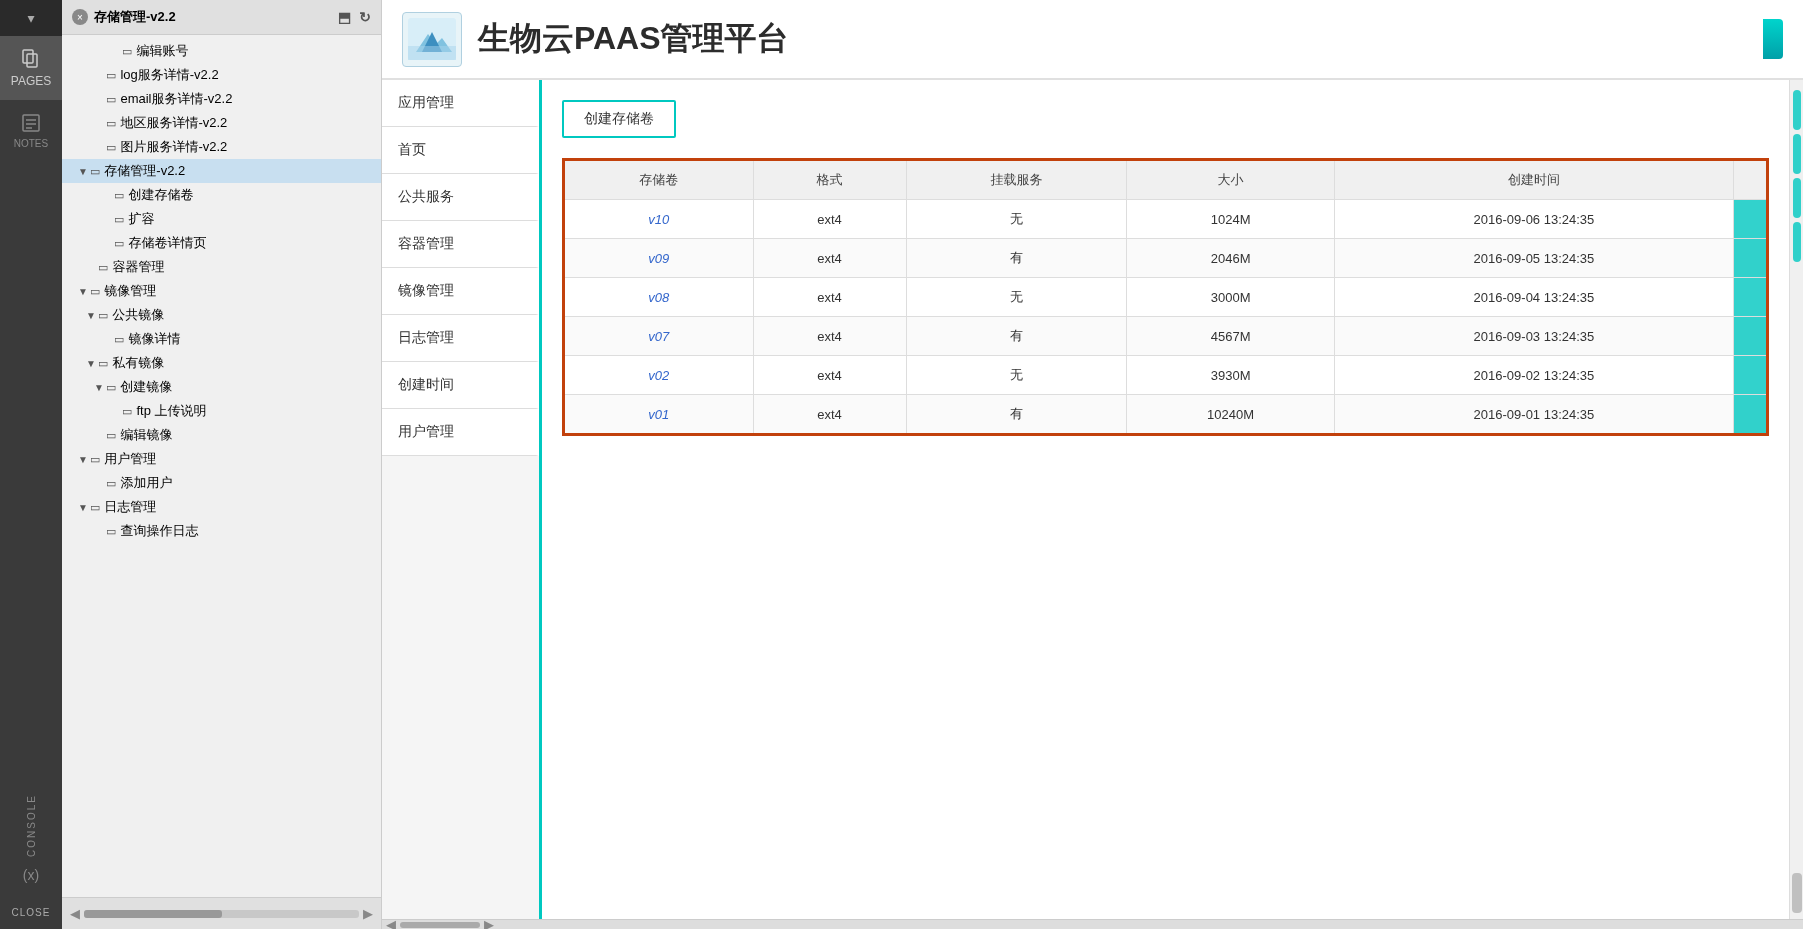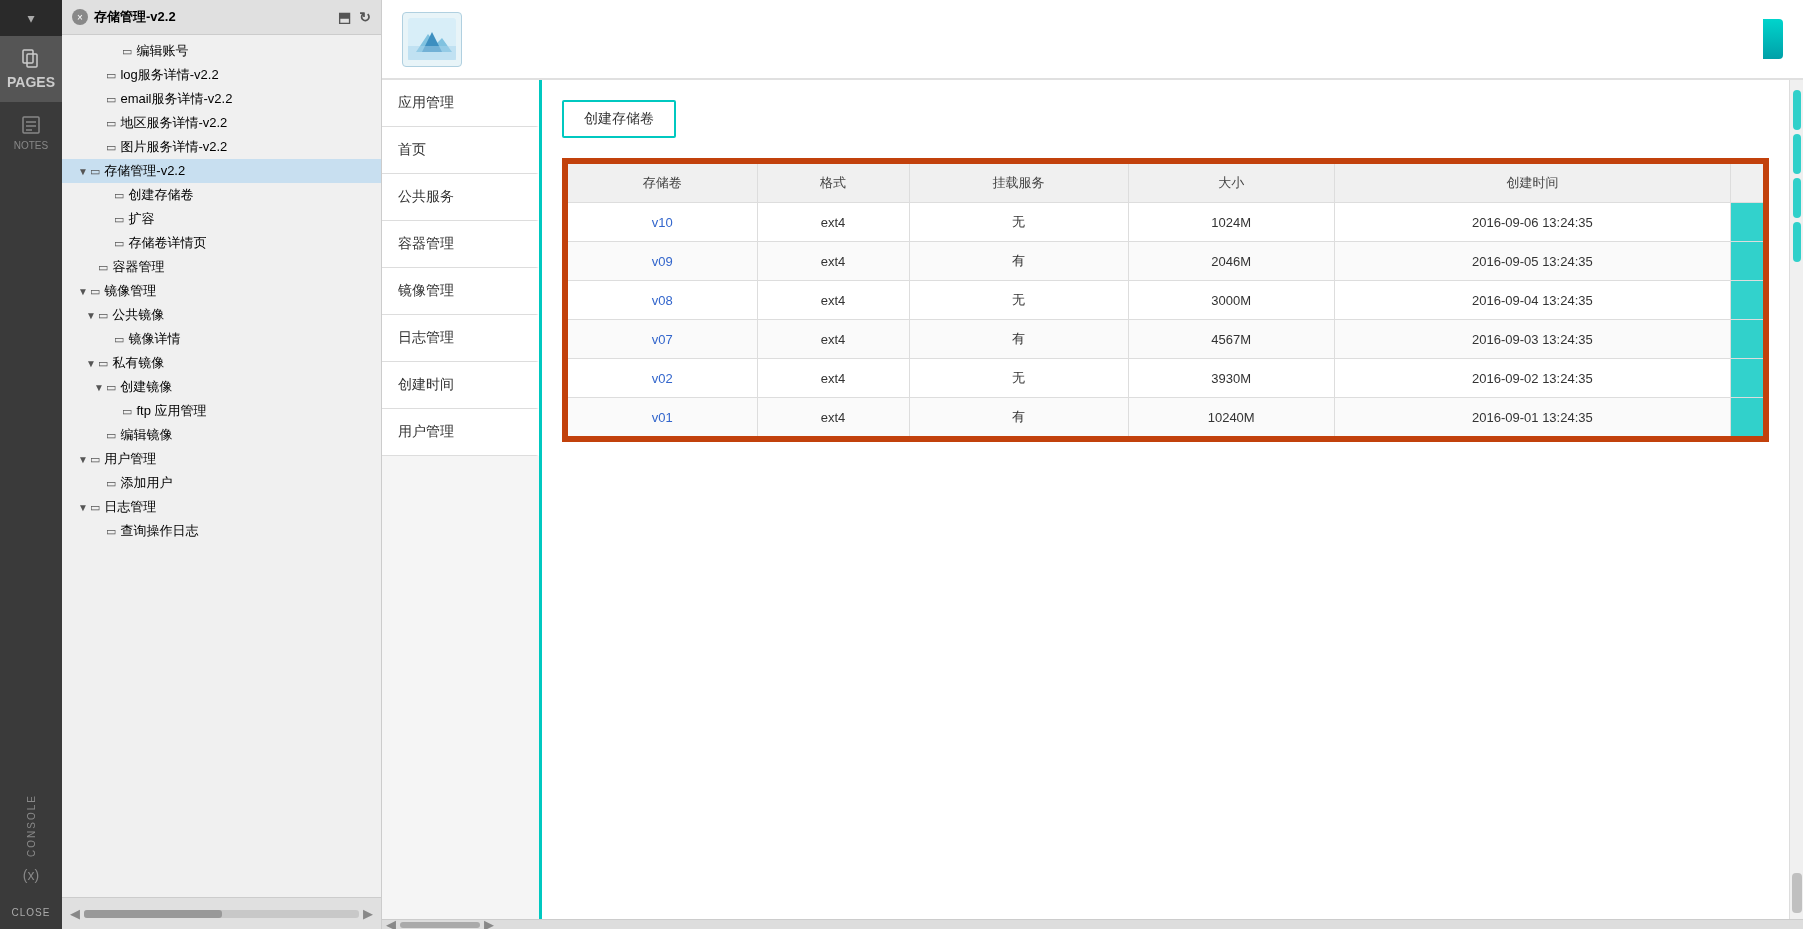--- a/index.html
+++ b/index.html
@@ -186,21 +186,21 @@
       font-size: 14px;
       cursor: pointer;
       border-radius: 2px;
       margin-bottom: 20px;
     }
 
     
     .data-table {
       width: 100%;
       border-collapse: collapse;
-      border: 6px solid #c2410c;
+      border: 3px solid #c2410c;
       padding-left: 20px;
     }
     .data-table th {
       background: #f0f0f0;
       border: 1px solid #ddd;
       padding: 10px 16px;
       text-align: center;
       font-weight: normal;
       color: #444;
       font-size: 13px;
@@ -209,20 +209,21 @@
       border: 1px solid #ddd;
       padding: 10px 16px;
       text-align: center;
       font-size: 13px;
       color: #333;
     }
     .data-table tr:nth-child(even) { background: #fafafa; }
     .data-table a {
       color: #3366cc;
       text-decoration: none;
+      font-style: italic;
     }
 
     
     .bottom-close {
       position: absolute;
       bottom: 0;
       left: 0;
       width: 62px;
       height: 34px;
       background: #3a3a3a;
@@ -285,21 +286,21 @@
 
     <div class="icon-sidebar-top">
       <span style="color:#aaa; font-size:14px;">▾</span>
     </div>
 
     <div class="icon-sidebar-item active">
       <svg viewBox="0 0 22 22" fill="none">
         <rect x="3" y="2" width="10" height="13" rx="1" stroke="#ccc" stroke-width="1.5" fill="none"></rect>
         <rect x="7" y="6" width="10" height="13" rx="1" stroke="#ccc" stroke-width="1.5" fill="none"></rect>
       </svg>
-      <span style="font-size:14px; color:#ccc;font-weight:bold;">PAGES</span>
+      <span style="font-size:12px; color:#ccc;">PAGES</span>
     </div>
 
     <div class="icon-sidebar-item">
       <svg viewBox="0 0 22 22" fill="none">
         <rect x="3" y="3" width="16" height="16" rx="1" stroke="#888" stroke-width="1.5" fill="none"></rect>
         <line x1="6" y1="8" x2="16" y2="8" stroke="#888" stroke-width="1.5"></line>
         <line x1="6" y1="12" x2="16" y2="12" stroke="#888" stroke-width="1.5"></line>
         <line x1="6" y1="16" x2="12" y2="16" stroke="#888" stroke-width="1.5"></line>
       </svg>
       <span style="font-size:10px; color:#888;">NOTES</span>
@@ -418,21 +419,21 @@
           <div class="tree-item">
       <span class="indent" style="width:24px; display:inline-block;"></span>
       <span class="arrow">▼</span>
       <span class="icon" style="font-size:11px; margin-right:4px;">▭</span>
       <span>创建镜像</span>
     </div>
           <div class="tree-item">
       <span class="indent" style="width:40px; display:inline-block;"></span>
       <span style="width:12px; display:inline-block;"></span>
       <span class="icon" style="font-size:11px; margin-right:4px;">▭</span>
-      <span>ftp 应用管理</span>
+      <span>ftp 上传说明</span>
     </div>
           <div class="tree-item">
       <span class="indent" style="width:24px; display:inline-block;"></span>
       <span style="width:12px; display:inline-block;"></span>
       <span class="icon" style="font-size:11px; margin-right:4px;">▭</span>
       <span>编辑镜像</span>
     </div>
           <div class="tree-item">
       <span class="indent" style="width:8px; display:inline-block;"></span>
       <span class="arrow">▼</span>
@@ -474,20 +475,21 @@
     <div class="app-header">
       <div class="app-logo">
 
         <svg width="48" height="42" viewBox="0 0 48 42">
           <rect width="48" height="42" rx="3" fill="#d8eef8"></rect>
           <polygon points="8,34 20,16 28,26 34,20 44,34" fill="#5bafd6" opacity="0.7"></polygon>
           <polygon points="24,14 34,34 14,34" fill="#3d8fc0"></polygon>
           <rect x="0" y="28" width="48" height="14" fill="#a8d4ec" opacity="0.5"></rect>
         </svg>
       </div>
+      <h1 class="app-title">生物云PAAS管理平台</h1>
       <div class="app-header-right">
         <div class="corner-indicator"></div>
       </div>
     </div>
 
     <div class="content-body">
 
       <div class="nav-tabs">
         <div id="nav-tabs-container">
             <div class="nav-tab">应用管理</div>

